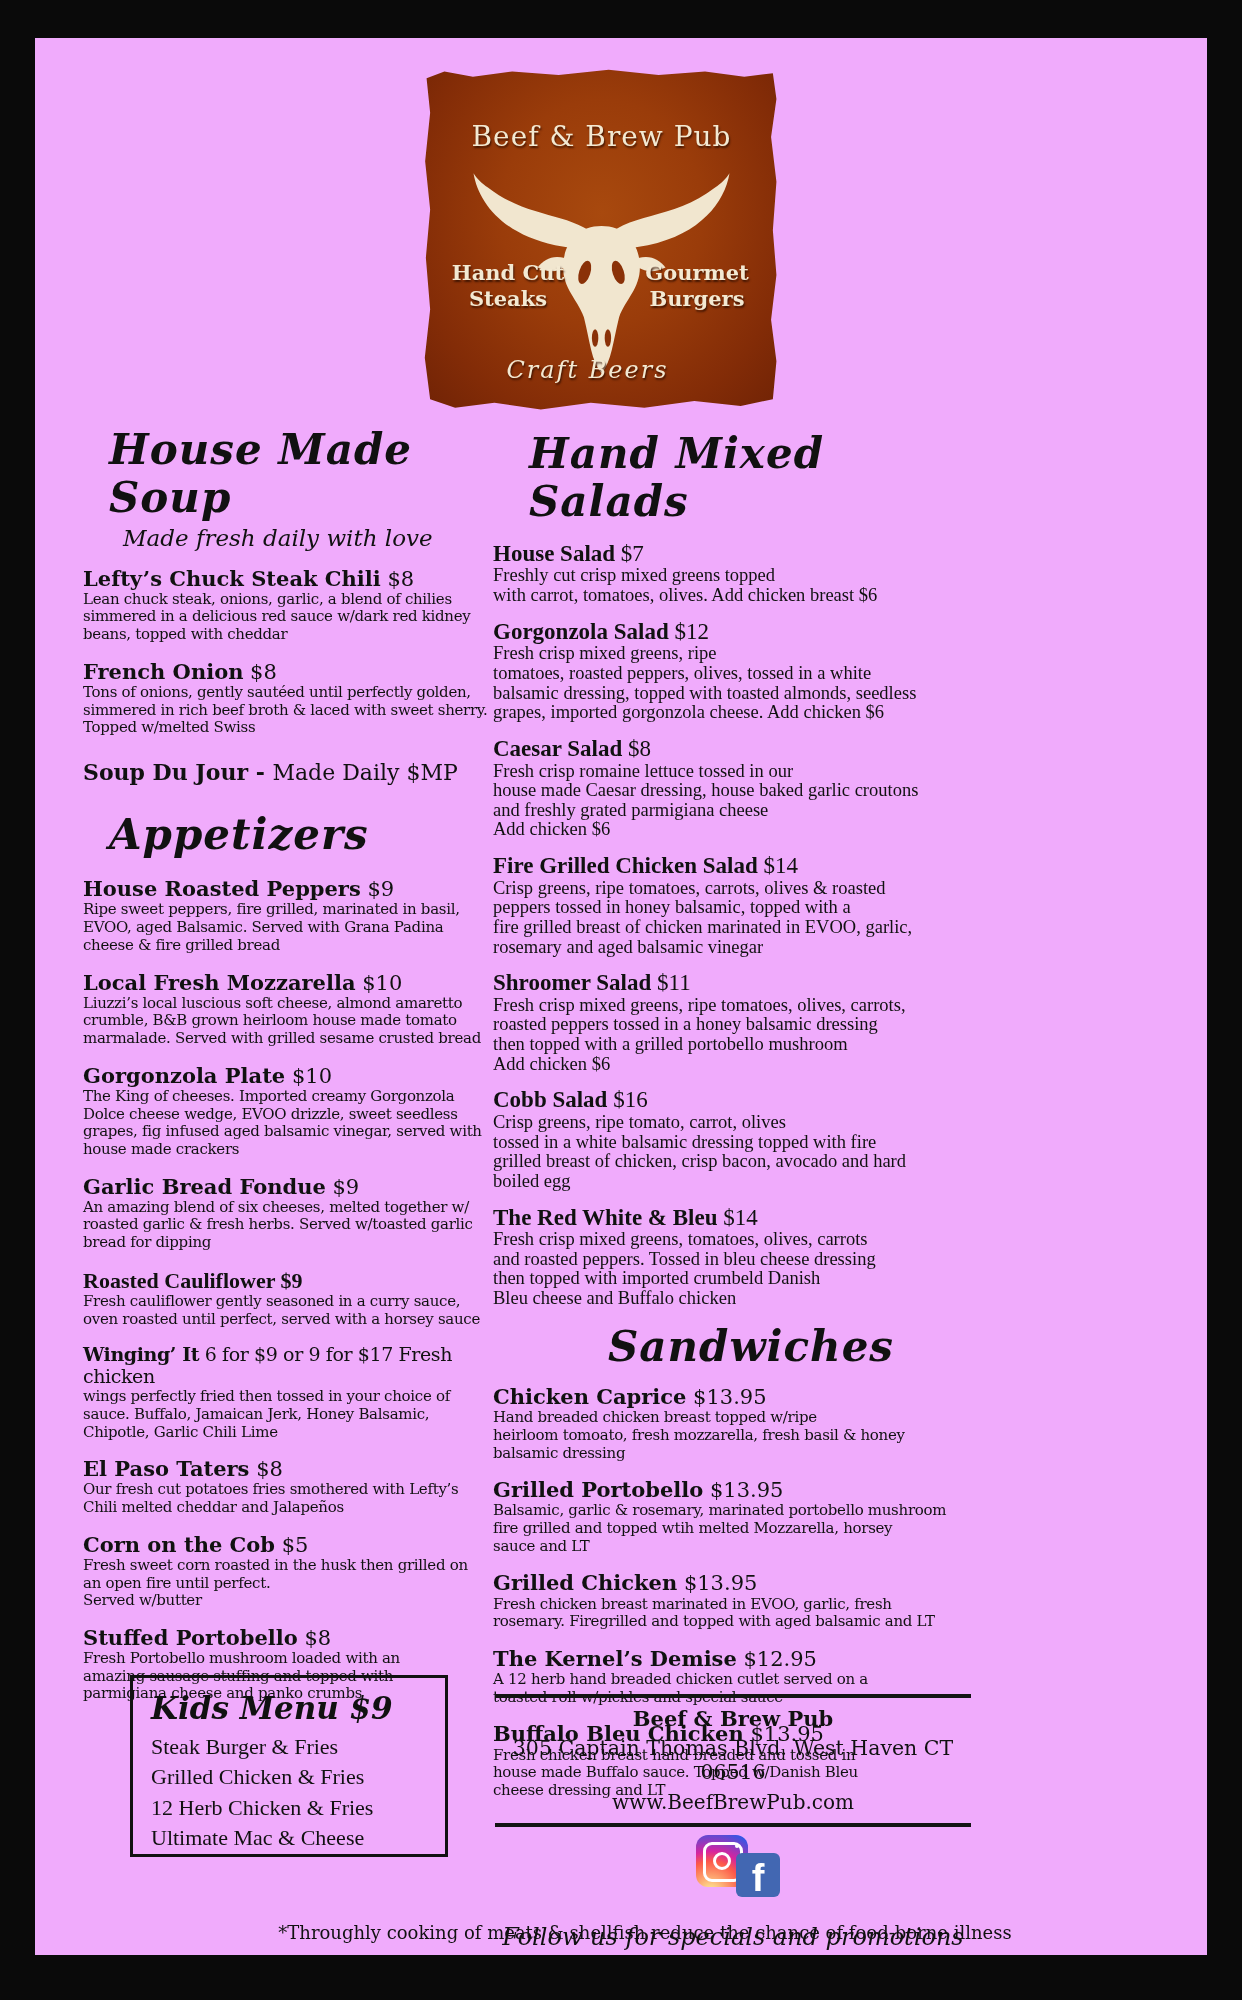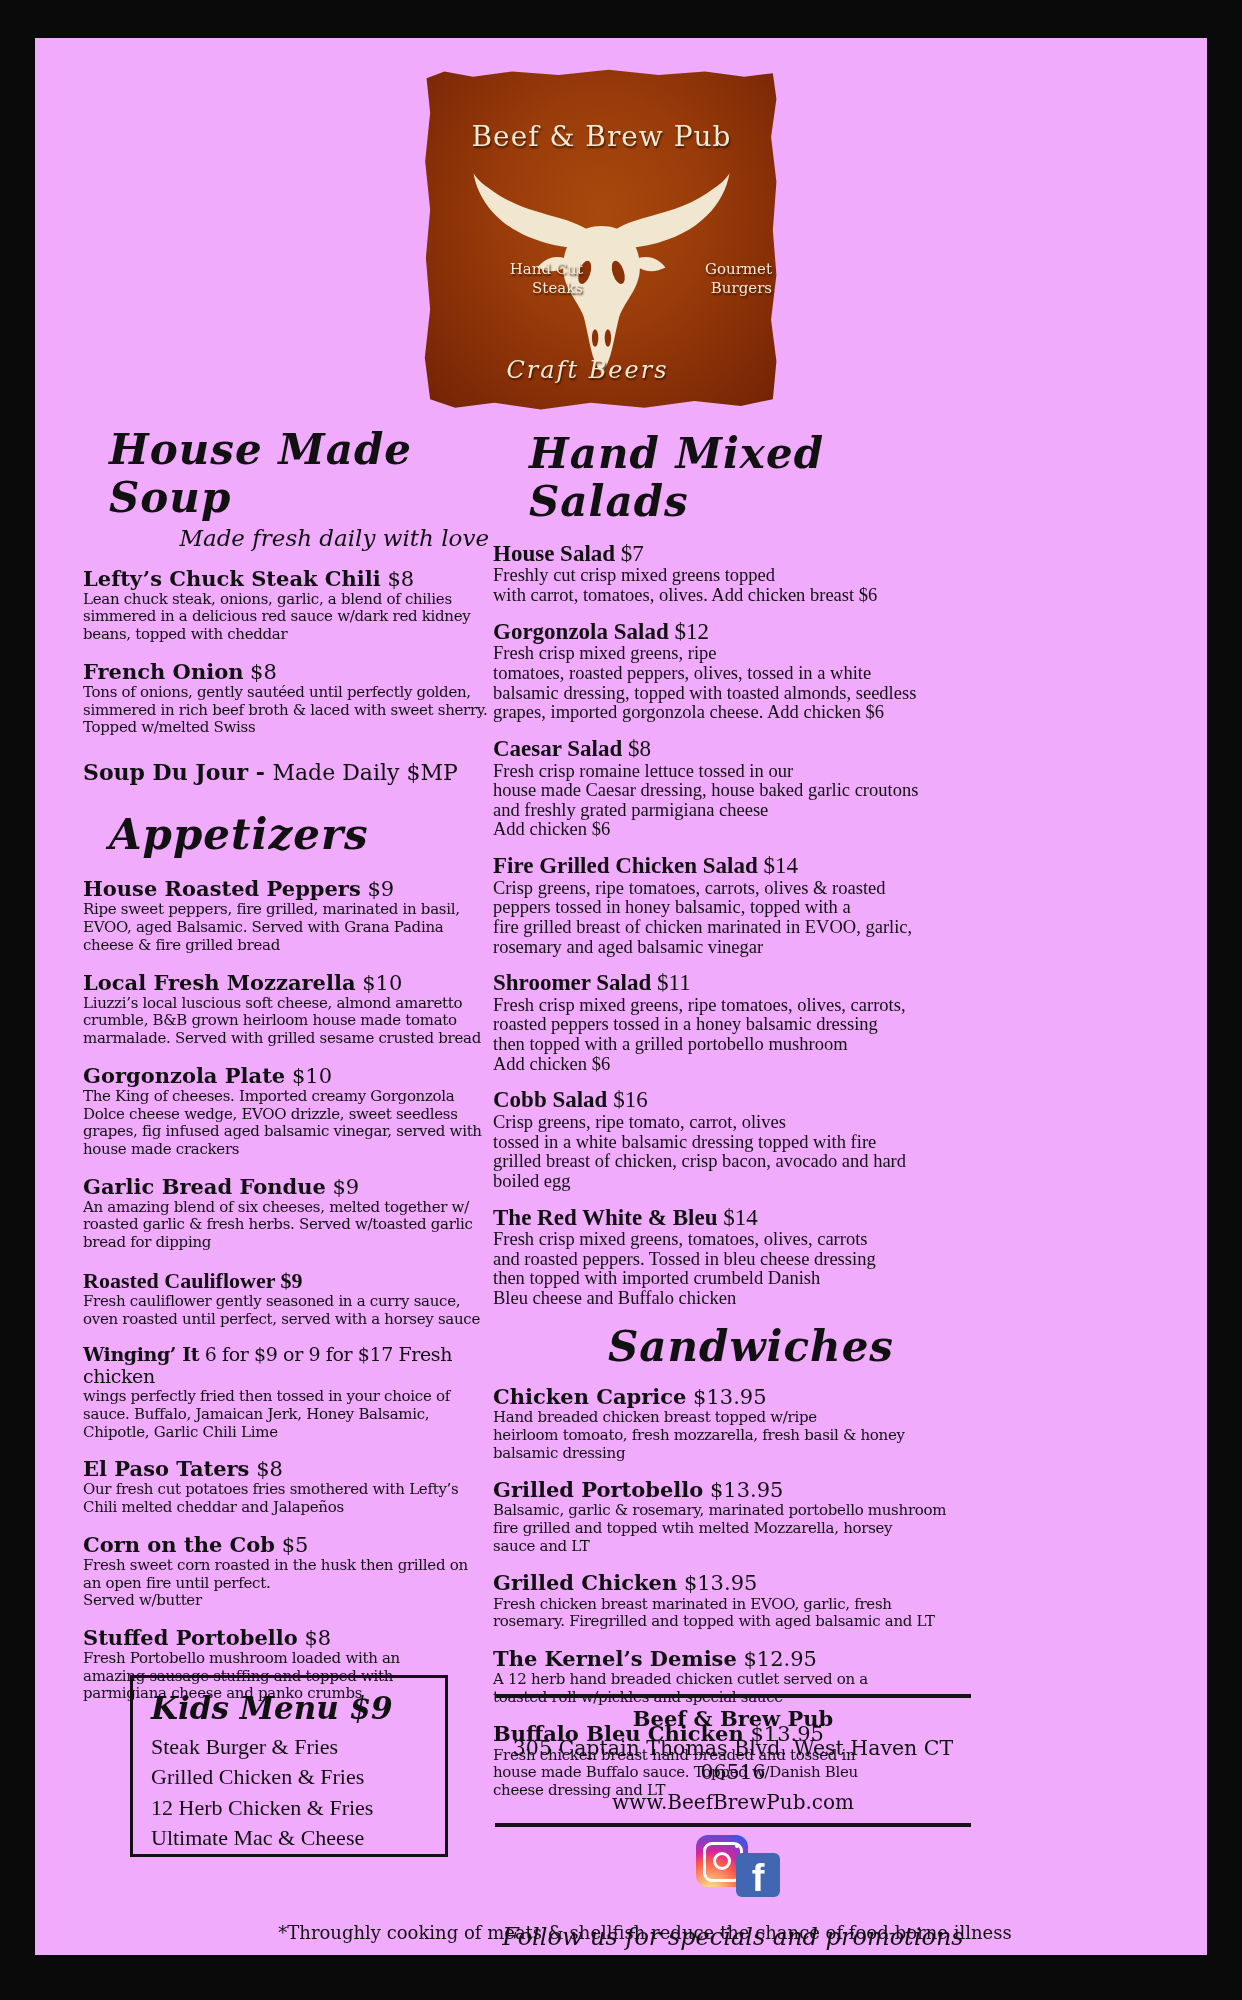--- a/index.html
+++ b/index.html
@@ -6,33 +6,33 @@
   body{width:1242px;height:2000px;background:#0a0a0a;position:relative;overflow:hidden;
        font-family:"DejaVu Serif", serif;}
   .page{position:absolute;left:35px;top:38px;width:1172px;height:1917px;background:#f0abfc;color:#111;}
 
   
   .logo{position:absolute;left:388px;top:30px;width:357px;height:345px;
         background:radial-gradient(ellipse at 50% 42%, #a8490e 0%, #9a3c0a 40%, #832c07 75%, #6f2205 100%);
         clip-path:polygon(1% 3%,6% 1%,14% 2.5%,25% 1%,38% 2%,52% .5%,66% 2%,79% 1%,90% 2.5%,98% 1.5%,99% 9%,97.5% 20%,99% 33%,98% 47%,99% 60%,97.5% 73%,99% 85%,98% 96%,89% 98%,76% 96.5%,62% 98.5%,47% 97%,33% 99%,20% 97%,9% 98.5%,2% 96%,.5% 84%,2% 70%,.8% 55%,2% 41%,.6% 27%,2% 13%);}
   .logo-title{position:absolute;left:0;right:0;top:52px;text-align:center;color:#f3e9d2;
         font-size:28px;letter-spacing:1px;text-shadow:1px 2px 2px rgba(50,15,0,.85);}
-  .logo-tag{position:absolute;width:150px;text-align:right;color:#f3e9d2;font-weight:normal;
-        font-size:15px;line-height:1.25;white-space:pre-line;text-shadow:1px 2px 2px rgba(50,15,0,.85);}
+  .logo-tag{position:absolute;width:150px;text-align:center;color:#f3e9d2;font-weight:bold;
+        font-size:21px;line-height:1.25;white-space:pre-line;text-shadow:1px 2px 2px rgba(50,15,0,.85);}
   .tag-left{left:10px;top:192px;}
   .tag-right{right:8px;top:192px;}
   .logo-bottom{position:absolute;left:0;right:28px;top:288px;text-align:center;color:#f3e9d2;
         font-weight:normal;font-style:italic;font-size:24px;letter-spacing:2px;
         text-shadow:1px 2px 2px rgba(50,15,0,.85);}
   .skull{position:absolute;left:20px;top:78px;width:317px;height:240px;}
 
   
   .script-h{font-style:italic;font-weight:bold;font-size:42px;letter-spacing:1px;
             font-family:"DejaVu Serif", serif;line-height:1.15;}
-  .sub-h{font-style:italic;font-size:23px;padding-left:40px;margin:2px 0 16px 0;text-align:right;}
+  .sub-h{font-style:italic;font-size:23px;padding-left:40px;margin:2px 0 16px 0;}
 
   
   .col-left{position:absolute;left:48px;top:388px;width:406px;}
   .col-right{position:absolute;left:458px;top:392px;width:480px;}
   .col-left .script-h{padding-left:26px;}
   .col-right .script-h{padding-left:36px;}
   .appet-h{margin:26px 0 18px 0;padding-left:32px;}
   .sand-h{margin:14px 0 14px 0;text-align:center;}
 
   

